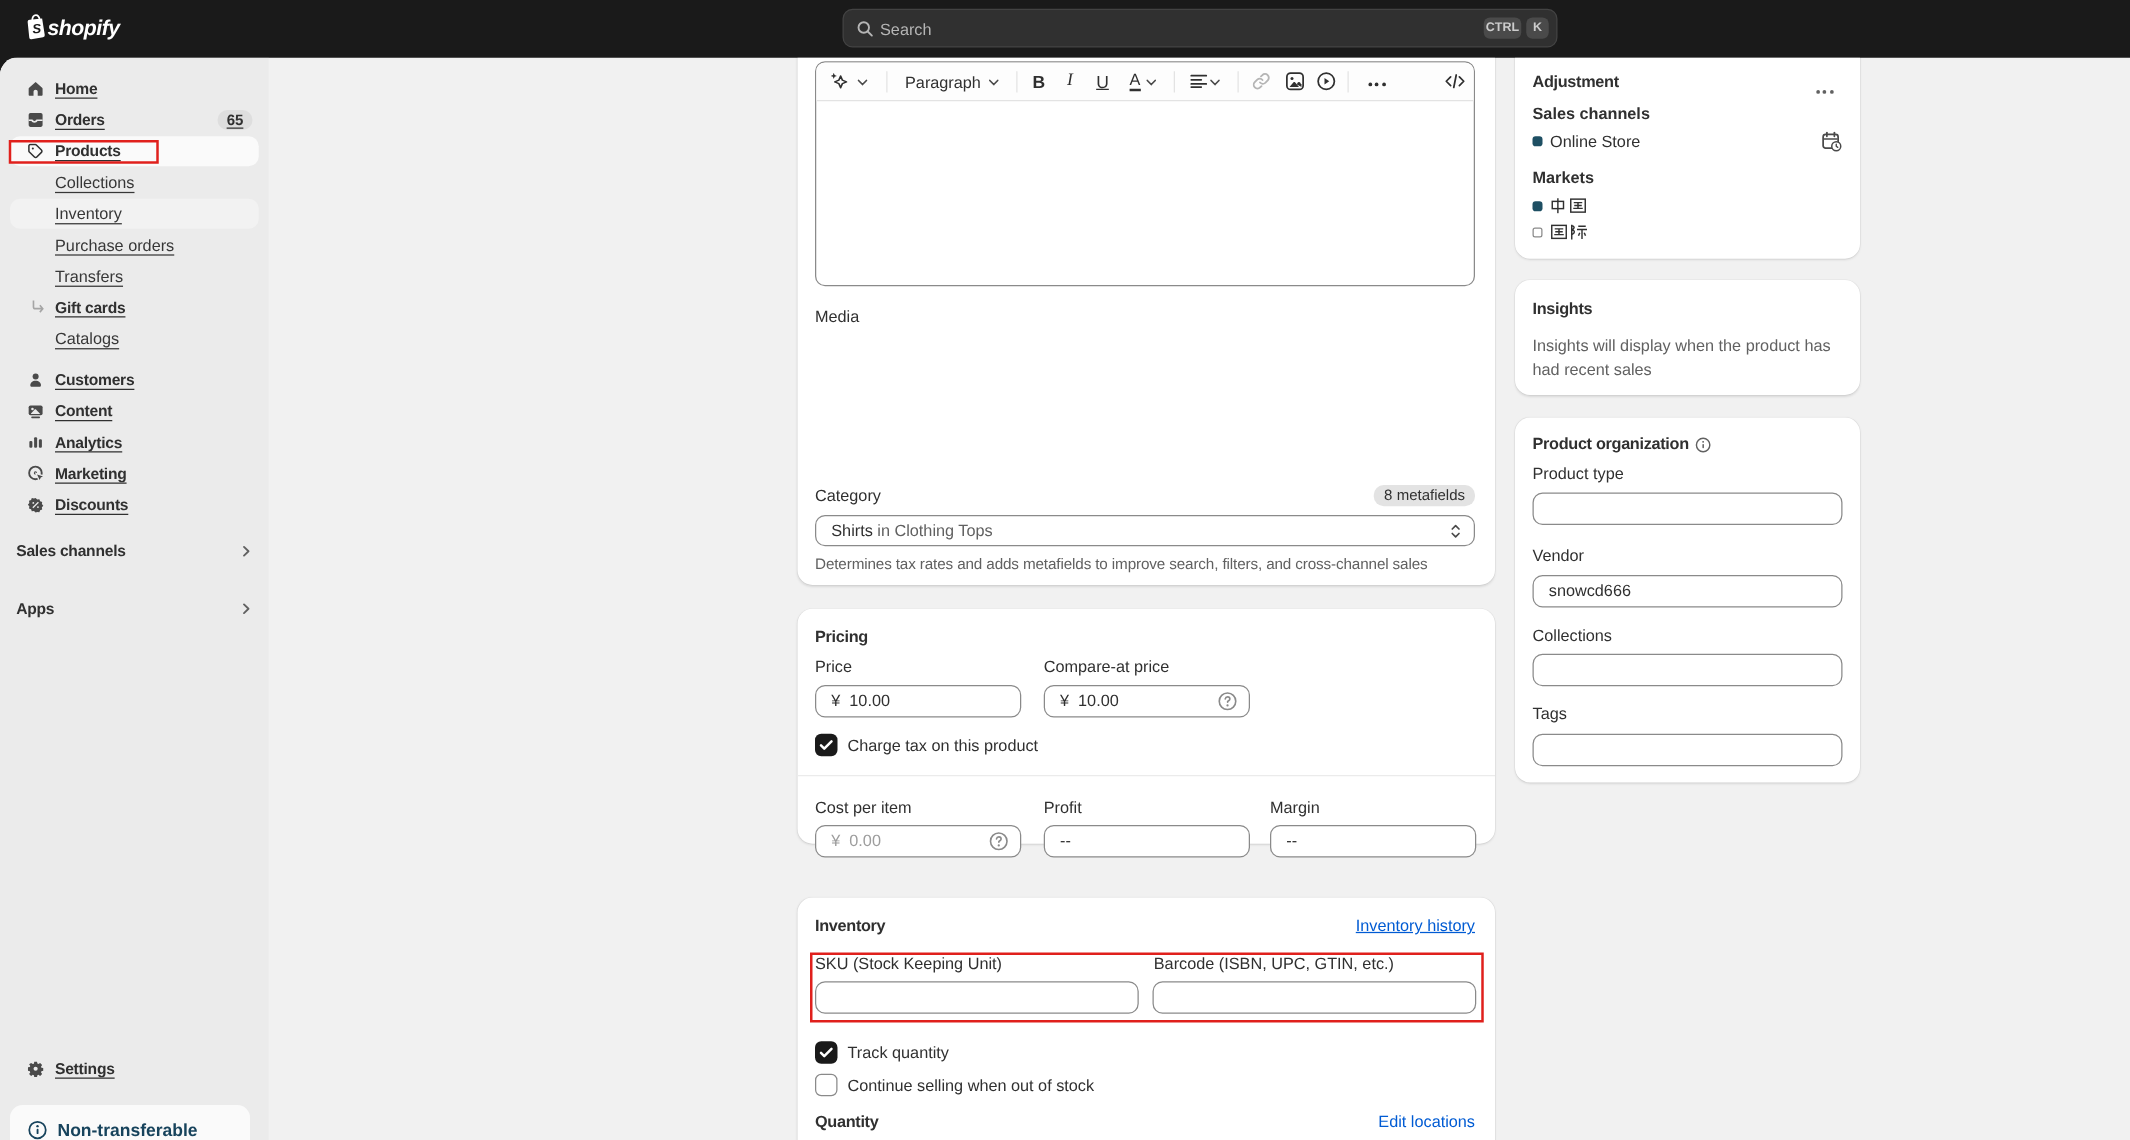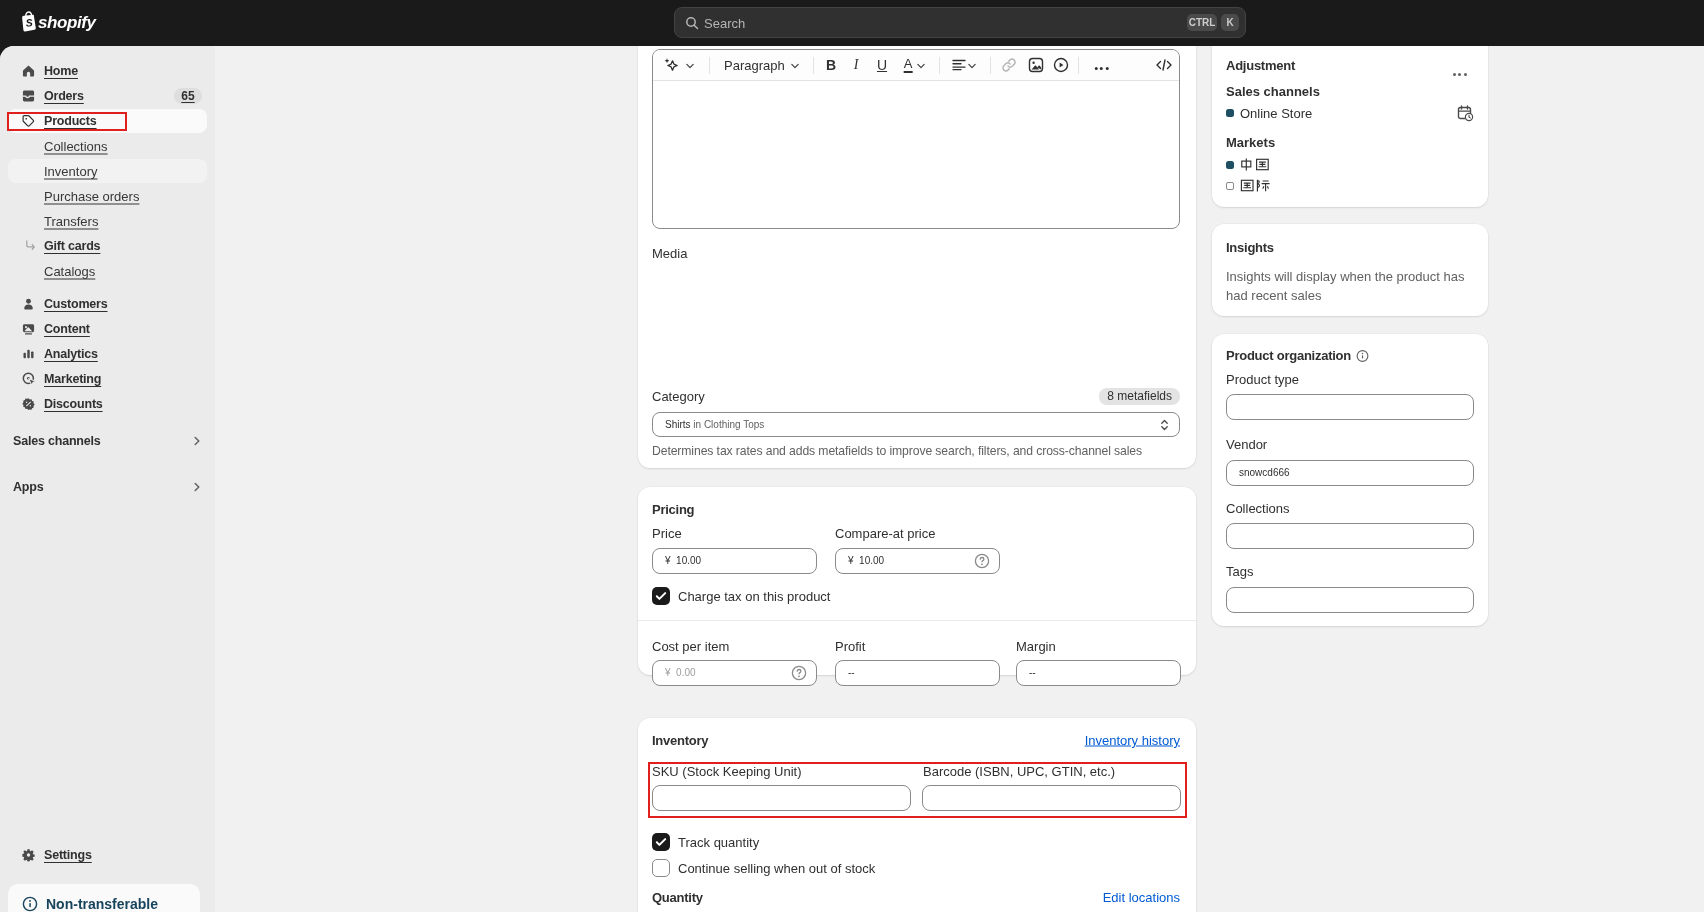--- a/index.html
+++ b/index.html
@@ -19,21 +19,21 @@
 .nav .lab { position:absolute; left:36px; top:50%; transform:translateY(-50%); text-decoration:underline; text-decoration-thickness:1.2px; text-underline-offset:2.5px; color:#303030; }
 .nav .ic { position:absolute; left:14px; top:50%; transform:translateY(-50%); width:13px; height:13px; }
 .sub .lab { font-weight:normal; letter-spacing:0; font-size:13px; color:#373737; text-decoration-thickness:1px; }
 .sechead { position:absolute; left:13px; font-size:12.5px; font-weight:bold; letter-spacing:-0.2px; color:#303030; transform:translateY(-50%); }
 .chev { position:absolute; left:192px; transform:translateY(-50%); width:10px; height:10px; }
 
 .card { position:absolute; background:#ffffff; border-radius:12px; box-shadow:0 1px 2px rgba(0,0,0,0.10), 0 0 0 0.5px rgba(0,0,0,0.05); }
 .lbl { position:absolute; font-size:13px; color:#303030; transform:translateY(-50%); white-space:nowrap; }
 .gry { color:#616161; }
 .ttl { position:absolute; font-size:13px; letter-spacing:-0.25px; font-weight:bold; color:#303030; transform:translateY(-50%); white-space:nowrap; }
-.in { position:absolute; height:26px; border:1px solid #8a8a8a; border-radius:8px; background:#fff; font-size:10px; color:#303030; line-height:24px; padding-left:12px; white-space:nowrap; }
+.in { position:absolute; height:26px; border:1px solid #8a8a8a; border-radius:8px; background:#fff; font-size:13px; color:#303030; line-height:24px; padding-left:12px; white-space:nowrap; }
 .link { position:absolute; font-size:13px; color:#005bd3; transform:translateY(-50%); white-space:nowrap; }
 .cb { position:absolute; width:18px; height:18px; border-radius:5px; }
 .cb.on { background:#1a1a1a; }
 .cb.off { background:#fff; border:1.5px solid #8a8a8a; }
 .bullet { position:absolute; width:8px; height:8px; border-radius:2.5px; background:#1e4f63; }
 .bullet.open { background:#fff; border:1.5px solid #8a8a8a; border-radius:2px; }
 svg { display:block; }
 .tico { position:absolute; transform:translate(-50%,-50%); }
 #redbox1 { position:absolute; left:7px; top:66px; width:120px; height:19px; border:2.5px solid #e0201c; z-index:5; }
 .navbadge { position:absolute; left:174px; top:42px; width:28px; height:16px; background:#dedede; border-radius:8px; font-size:12px; font-weight:bold; color:#303030; text-align:center; line-height:16px; text-decoration:underline; text-decoration-thickness:1px; text-underline-offset:2px; }

